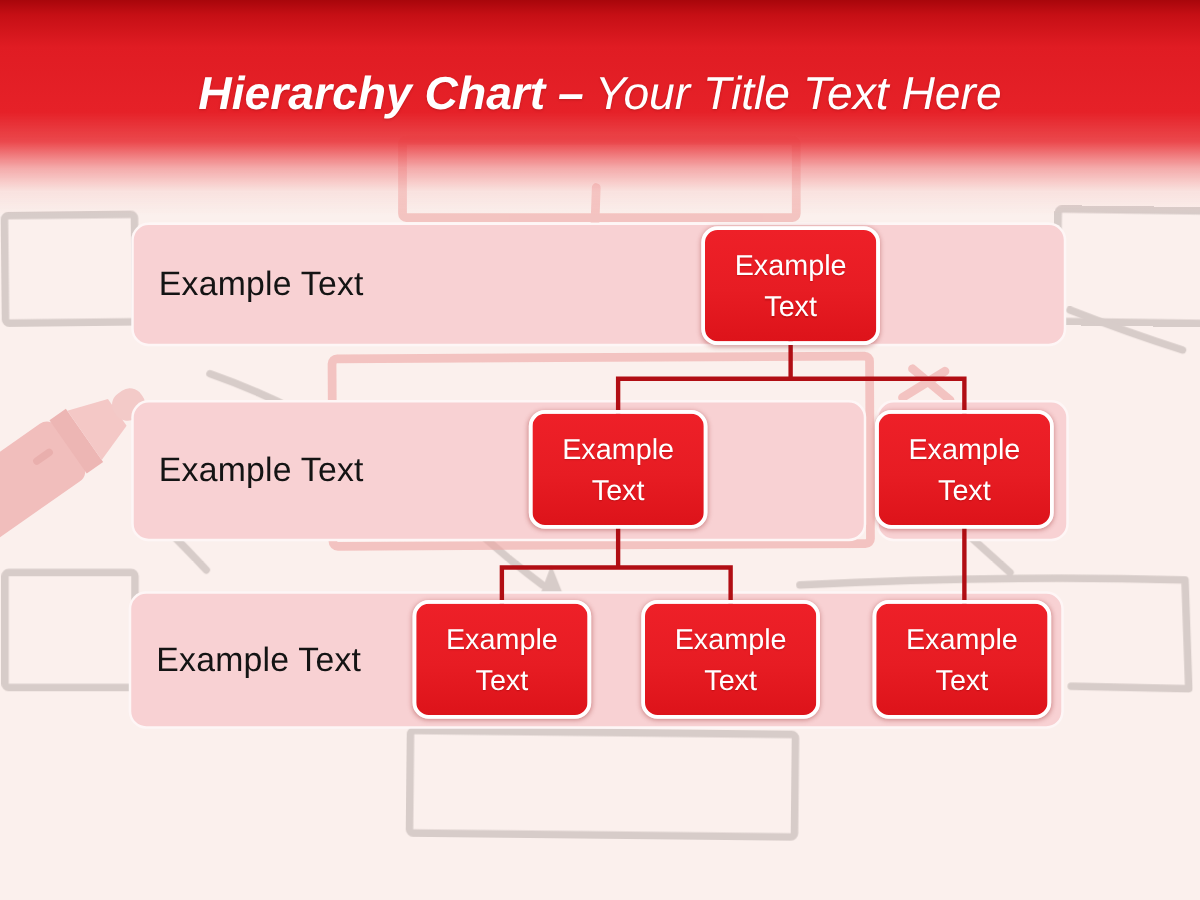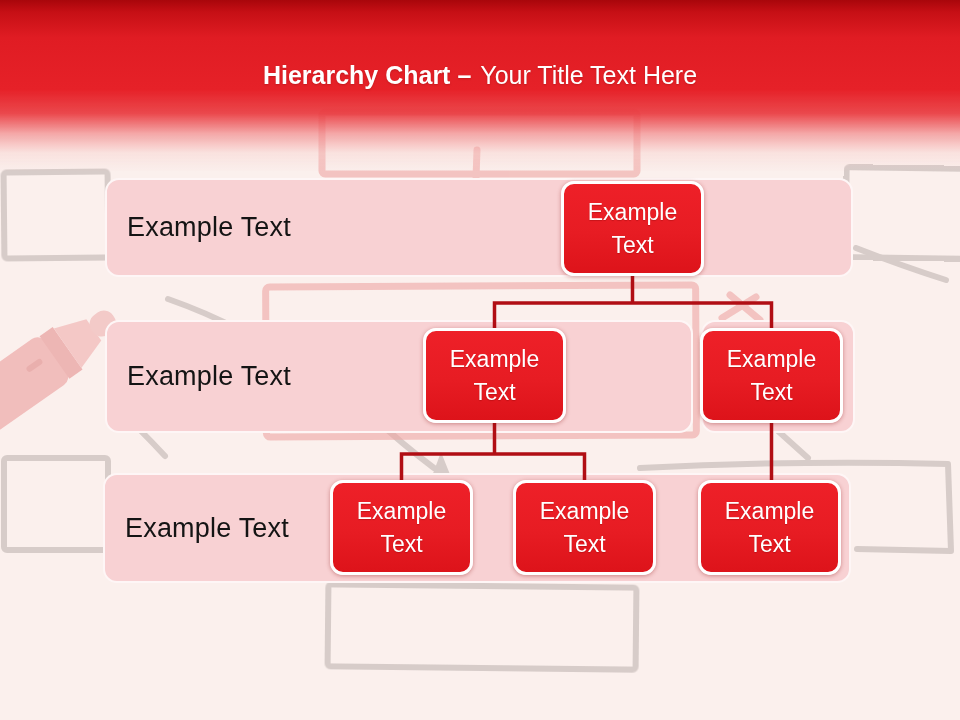--- a/index.html
+++ b/index.html
@@ -15,23 +15,24 @@
   
   .header{
     position:absolute;left:0;top:0;width:960px;height:172px;z-index:3;
     background:linear-gradient(180deg,
       #a8060b 0%,#c60f15 7%,#e01c23 22%,#e62128 52%,
       rgba(233,58,63,.92) 66%,rgba(240,126,128,.62) 78%,
       rgba(247,197,194,.32) 89%,rgba(251,240,237,0) 100%);
   }
   .title{
     position:absolute;left:0;top:55px;width:100%;height:40px;line-height:40px;
-    text-align:center;color:#ffffff;font-size:25px;
+    text-align:center;color:#ffffff;font-size:37px;
     text-shadow:0 1px 2px rgba(90,0,0,.25);
     white-space:nowrap;
+    font-style:italic;
   }
   .title .tb{font-weight:700;}
   .title .tr{font-weight:400;margin-left:9px;}
   
   .band{
     position:absolute;z-index:4;background:#f8d1d3;border-radius:14px;
     border:2px solid rgba(255,255,255,.8);box-sizing:border-box;
     display:flex;align-items:center;
   }
   .band-label{

